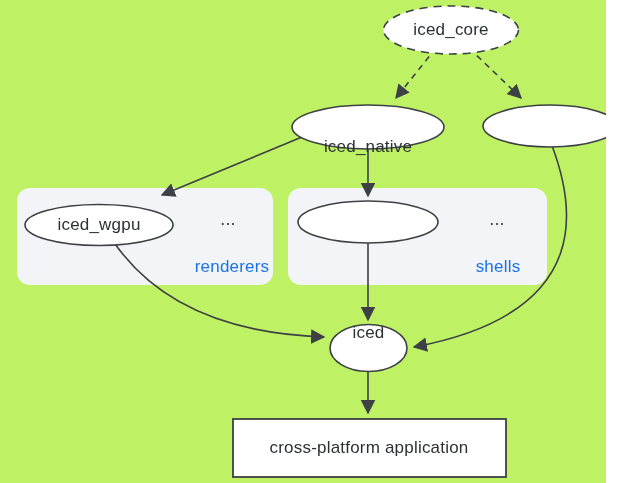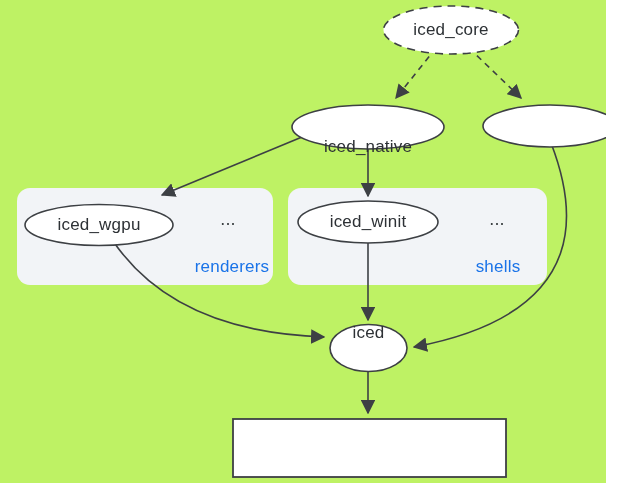--- a/index.html
+++ b/index.html
@@ -56,21 +56,21 @@
       <ellipse cx="99" cy="225" rx="74" ry="20.5"></ellipse>
       <ellipse cx="368" cy="222" rx="70" ry="21"></ellipse>
       <ellipse cx="368.5" cy="348" rx="38.5" ry="23.5"></ellipse>
       <rect x="233" y="419" width="273" height="58" stroke-width="1.8"></rect>
     </g>
   </svg>
 
   <div class="lbl" style="left:451px; top:30px;">iced_core</div>
   <div class="lbl" style="left:368px; top:110px;margin-top:37px;">iced_native</div>
   <div class="lbl" style="left:99px; top:225px;">iced_wgpu</div>
-  <div class="lbl" style="left:368px; top:222px;">iced_winit</div>
   <div class="lbl" style="left:368.5px; top:333px;">iced</div>
+  <div class="lbl" style="left:369px; top:448px;">cross-platform application</div>
 
   <div class="lbl ellipsis" style="left:228px; top:219px;">...</div>
   <div class="lbl blue" style="left:232px; top:267px;">renderers</div>
   <div class="lbl ellipsis" style="left:497px; top:219px;">...</div>
   <div class="lbl blue" style="left:498px; top:267px;">shells</div>
 
 </div>
 
 </body></html>

